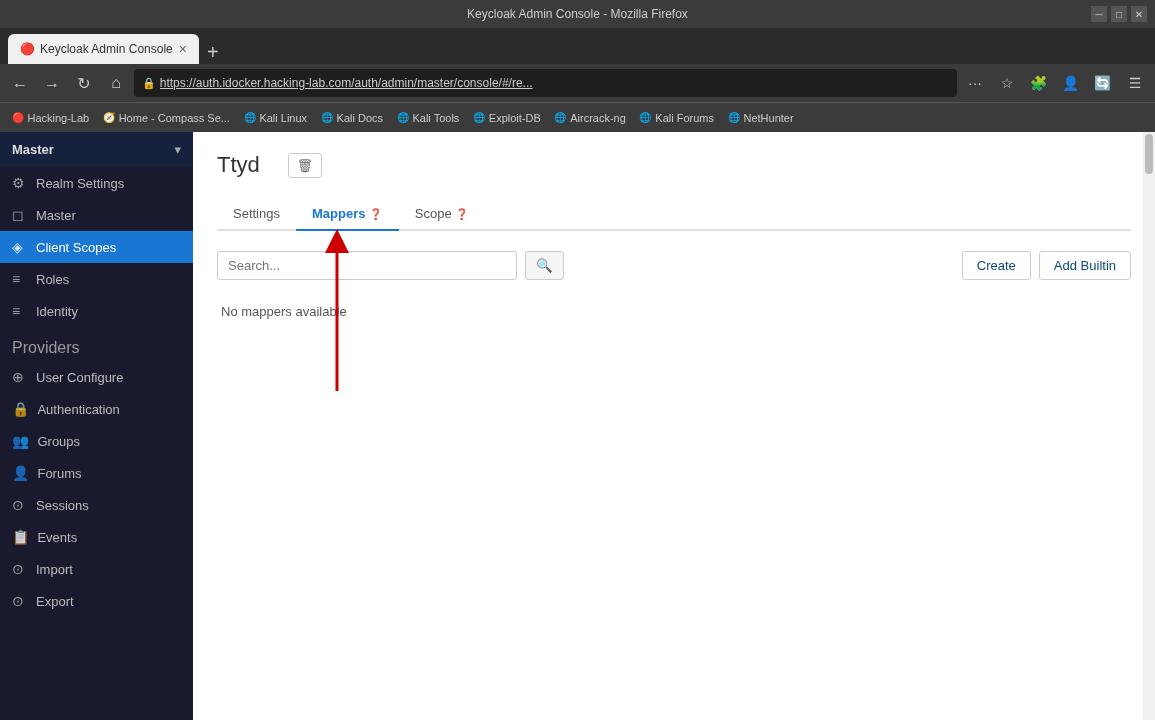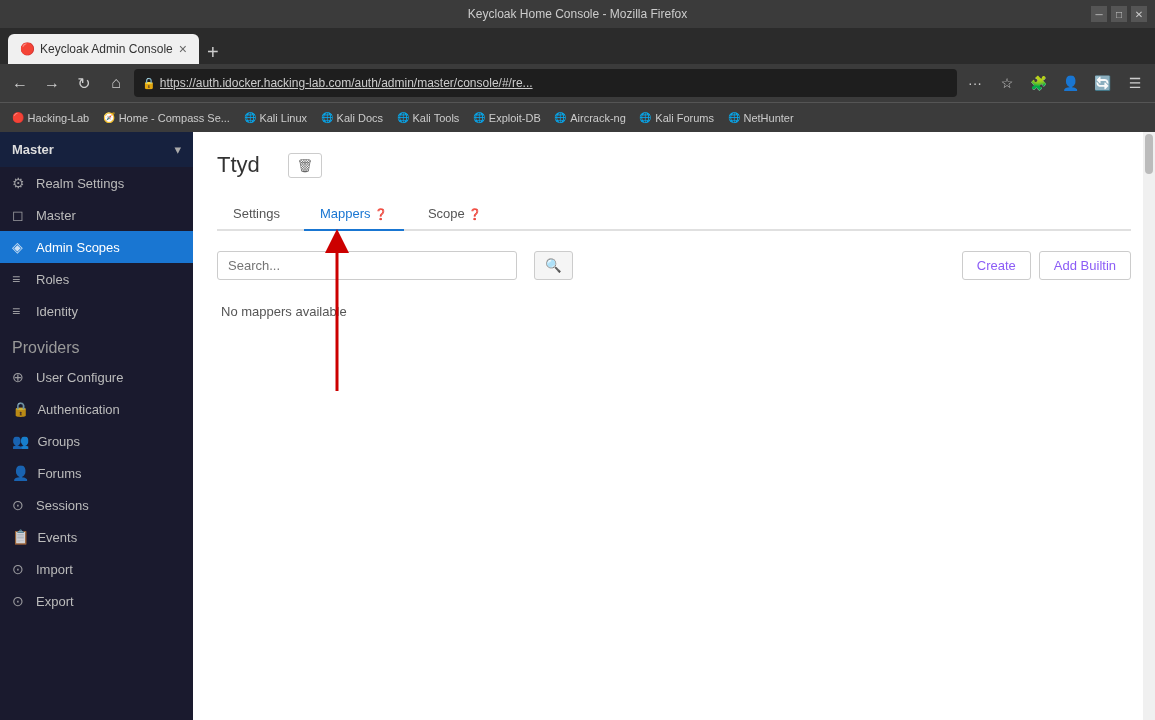--- a/index.html
+++ b/index.html
@@ -42,44 +42,44 @@
     .sidebar-item-icon { font-size: 14px; opacity: 0.8; min-width: 16px; }
 
     .sidebar-subsection { color: #999; font-size: 16px; padding: 8px 12px 4px; margin-top: 4px; }
 
     
     .main-content { flex: 1; background: #fff; padding: 20px 24px; overflow-y: auto; position: relative; }
     .page-title-row { display: flex; align-items: center; gap: 28px; margin-bottom: 20px; }
     .page-title { font-size: 22px; color: #333; font-weight: normal; }
     .delete-btn { background: none; border: 1px solid #ccc; color: #666; padding: 4px 8px; cursor: pointer; border-radius: 3px; font-size: 13px; }
 
-    .tabs-row { display: flex; border-bottom: 2px solid #e0e0e0; margin-bottom: 20px; gap: 8px; }
+    .tabs-row { display: flex; border-bottom: 2px solid #e0e0e0; margin-bottom: 20px; gap: 0; }
     .tab-item { padding: 8px 16px; cursor: pointer; font-size: 13px; color: #555; border-bottom: 2px solid transparent; margin-bottom: -2px; }
-    .tab-item.active { color: #1976d2; border-bottom: 2px solid #1976d2; font-weight: 400; }
+    .tab-item.active { color: #1976d2; border-bottom: 2px solid #1976d2; font-weight: 700; }
     .tab-help { color: #999; font-size: 11px; }
 
-    .search-row { display: flex; align-items: flex-end; gap: 17px; margin-bottom: 16px; }
+    .search-row { display: flex; align-items: flex-end; gap: 8px; margin-bottom: 16px; }
     .search-input { border: 1px solid #ccc; padding: 6px 10px; border-radius: 3px; font-size: 13px; width: 300px; outline: none; }
     .search-btn { background: #f5f5f5; border: 1px solid #ccc; padding: 6px 10px; cursor: pointer; border-radius: 3px; }
     .action-btns { margin-left: auto; display: flex; gap: 8px; }
-    .btn-primary { background: #fff; border: 1px solid #ccc; color: #8b5cf6; padding: 6px 14px; cursor: pointer; border-radius: 3px; font-size: 13px; }
+    .btn-primary { background: #fff; border: 1px solid #ccc; color: #0c4a6e; padding: 6px 14px; cursor: pointer; border-radius: 3px; font-size: 13px; }
 
     .no-data { color: #555; font-size: 13px; padding: 8px 4px; }
 
     
     .sidebar::-webkit-scrollbar { width: 4px; }
     .sidebar::-webkit-scrollbar-track { background: #1a1a2e; }
     .sidebar::-webkit-scrollbar-thumb { background: #555; }
   </style>
 </head>
 <body>
 
 <div class="browser-chrome">
   <div class="title-bar">
-    <span>Keycloak Home Console - Mozilla Firefox</span>
+    <span>Keycloak Admin Console - Mozilla Firefox</span>
     <div class="title-bar-controls">
       <button class="title-bar-btn">─</button>
       <button class="title-bar-btn">□</button>
       <button class="title-bar-btn">✕</button>
     </div>
   </div>
 
   <div class="tab-bar">
     <div class="tab">
       <span class="tab-icon">🔴</span>
@@ -162,21 +162,21 @@
       <span>Realm Settings</span>
     </div>
 
     <div class="sidebar-item">
       <span class="sidebar-item-icon">◻</span>
       <span>Master</span>
     </div>
 
     <div class="sidebar-item active">
       <span class="sidebar-item-icon">◈</span>
-      <span>Admin Scopes</span>
+      <span>Client Scopes</span>
     </div>
 
     <div class="sidebar-item">
       <span class="sidebar-item-icon">≡</span>
       <span>Roles</span>
     </div>
 
     <div class="sidebar-item">
       <span class="sidebar-item-icon">≡</span>
       <span>Identity</span>

